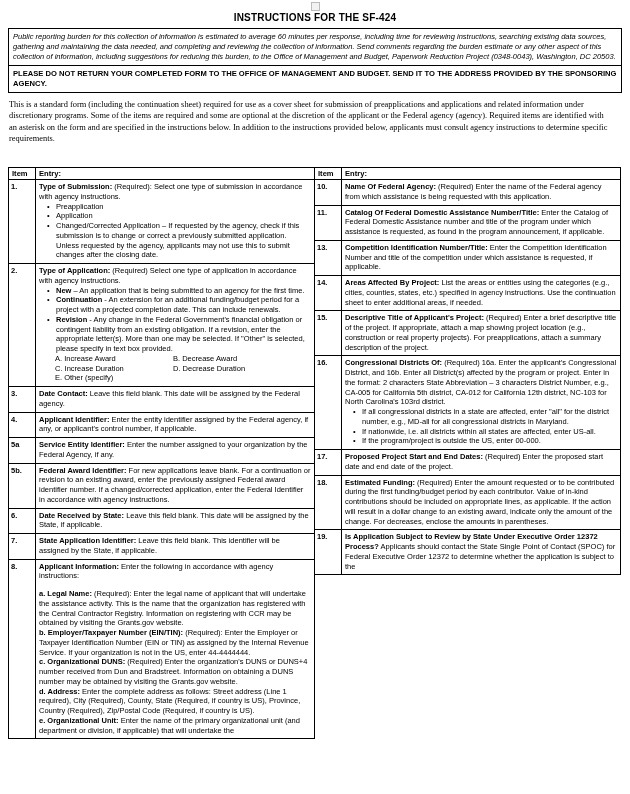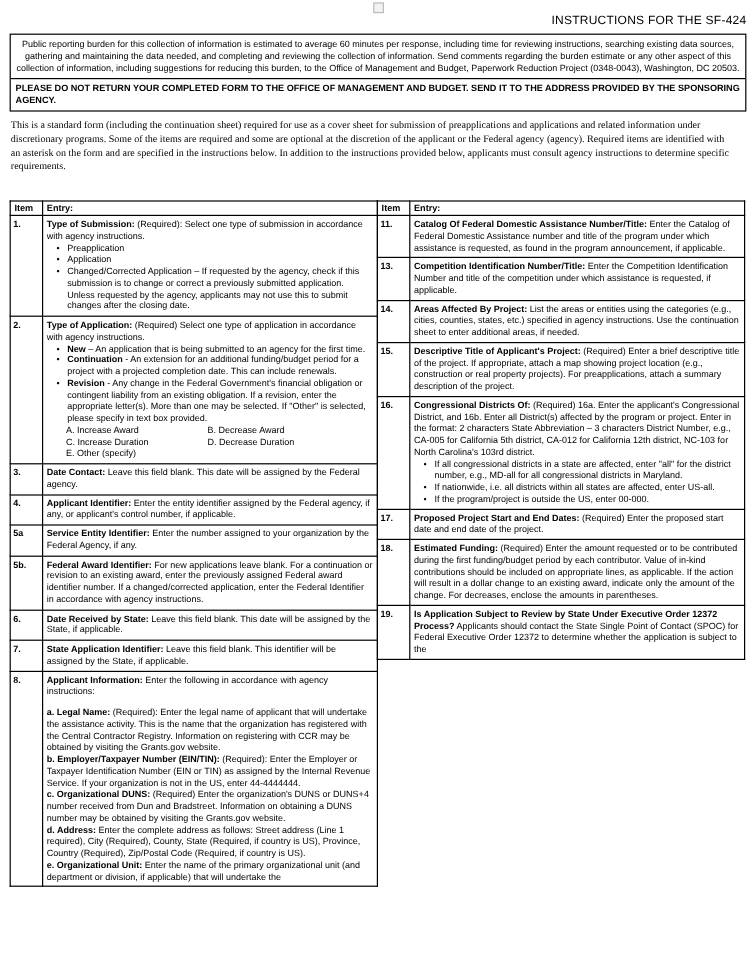--- a/index.html
+++ b/index.html
@@ -7,26 +7,26 @@
     width: 630px; height: 794px; overflow: hidden;
     background: #ffffff; color: #000000;
     font-family: "Liberation Sans", sans-serif;
   }
   .page { padding: 2px 8px 0 8px; }
   .artifact {
     width: 9px; height: 9px; margin: 0 auto 1px auto;
     border: 1px solid #bbb; background: #f2f2f2;
   }
   .title {
-    text-align: right; font-weight: normal; font-size: 10px;
+    text-align: center; font-weight: bold; font-size: 10px;
     margin: 1px 0 5px 0; letter-spacing: .2px;
   }
   .burden-box { border: 1px solid #000; }
   .burden-text {
-    font-size: 7.5px; line-height: 1.32; padding: 3px 4px; text-align: center;
+    font-size: 7.5px; line-height: 1.32; padding: 3px 4px; text-align: left; font-style: italic;
   }
   .burden-bold {
     font-size: 7.6px; line-height: 1.35; font-weight: bold;
     border-top: 1px solid #000; padding: 3px 4px;
   }
   .intro {
     font-family: "Liberation Serif", serif;
     font-size: 8.4px; line-height: 1.34; margin: 6px 14px 7px 1px;
   }
   .table-wrap { display: flex; align-items: flex-start; width: 100%; }
@@ -187,20 +187,26 @@
           <col>
         </colgroup>
       <thead>
         <tr>
           <th>Item</th>
           <th>Entry:</th>
         </tr>
       </thead>
       <tbody id="right-rows">
           <tr>
+            <td class="item-cell">10.</td>
+            <td class="entry-cell">
+              <div class="para"><span><span class="lead">Name Of Federal Agency:</span> (Required) Enter the name of the Federal agency from which assistance is being requested with this application.</span></div>
+            </td>
+          </tr>
+          <tr>
             <td class="item-cell">11.</td>
             <td class="entry-cell">
               <div class="para"><span><span class="lead">Catalog Of Federal Domestic Assistance Number/Title:</span> Enter the Catalog of Federal Domestic Assistance number and title of the program under which assistance is requested, as found in the program announcement, if applicable.</span></div>
             </td>
           </tr>
           <tr>
             <td class="item-cell">13.</td>
             <td class="entry-cell">
               <div class="para"><span><span class="lead">Competition Identification Number/Title:</span> Enter the Competition Identification Number and title of the competition under which assistance is requested, if applicable.</span></div>
             </td>

